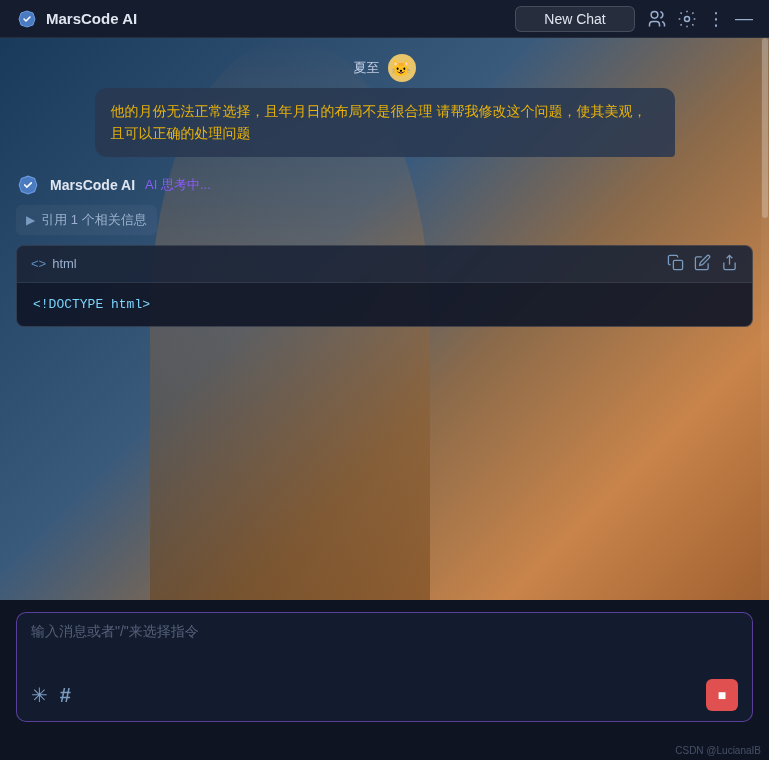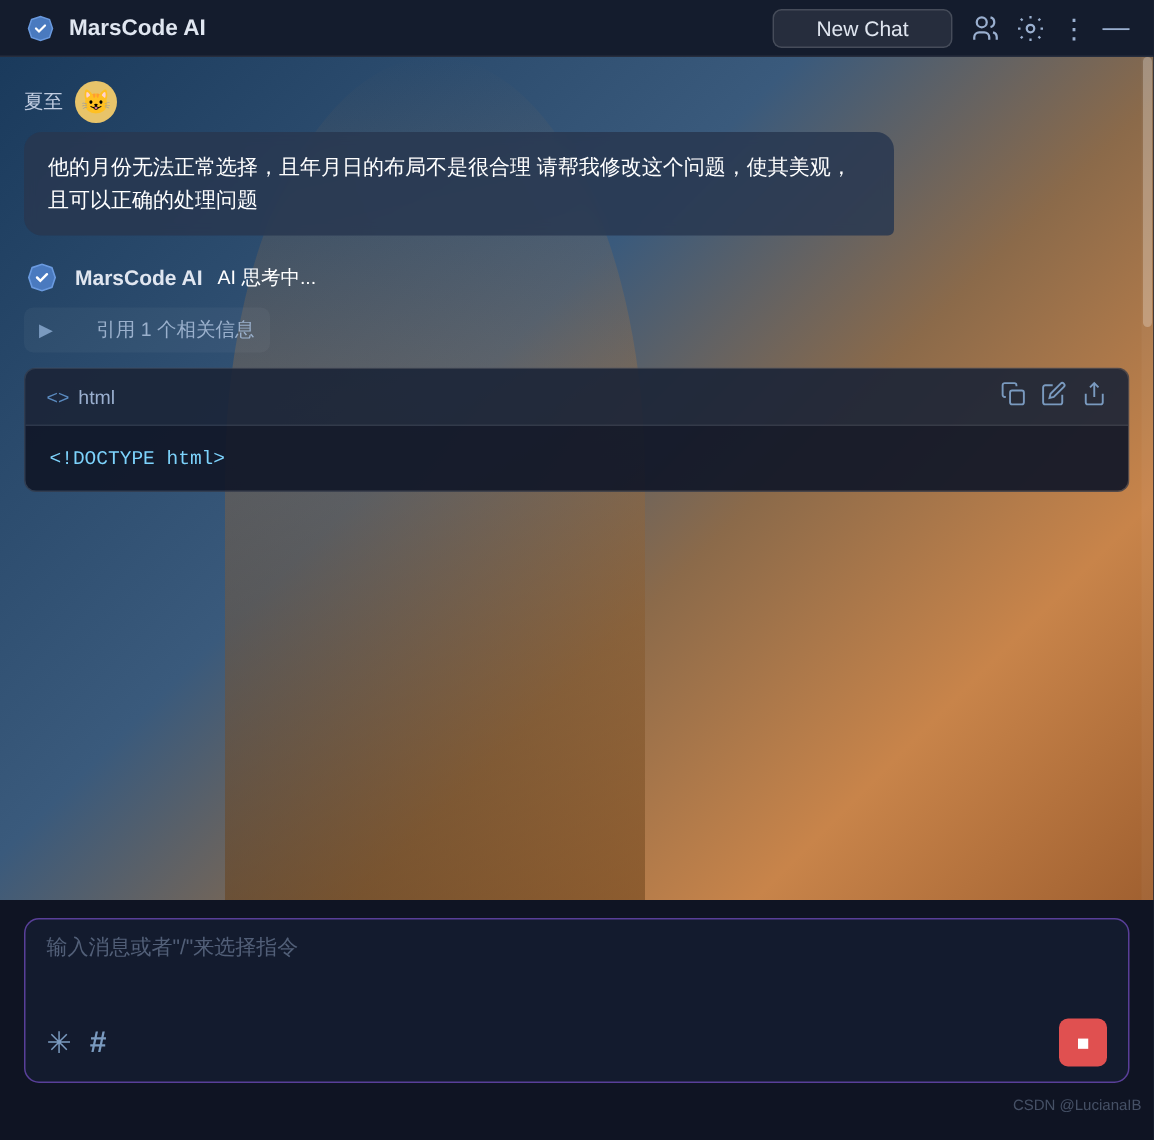--- a/index.html
+++ b/index.html
@@ -111,21 +111,21 @@
       z-index: 5;
       height: calc(760px - 38px - 160px);
       overflow-y: auto;
       padding: 16px;
     }
 
     
     .user-message-container {
       display: flex;
       flex-direction: column;
-      align-items: flex-start;
+      align-items: center;
       margin-bottom: 16px;
     }
 
     .user-name-row {
       display: flex;
       align-items: center;
       gap: 8px;
       margin-bottom: 6px;
     }
 
@@ -145,21 +145,21 @@
       font-size: 16px;
     }
 
     .user-bubble {
       background: rgba(40, 55, 80, 0.85);
       border-radius: 12px 12px 4px 12px;
       padding: 12px 16px;
       max-width: 580px;
       font-size: 14px;
       line-height: 1.6;
-      color: #ffffff;
+      color: #eab308;
       backdrop-filter: blur(4px);
     }
 
     
     .ai-message-container {
       margin-bottom: 12px;
     }
 
     .ai-header-row {
       display: flex;
@@ -177,21 +177,21 @@
     }
 
     .ai-name {
       font-size: 14px;
       font-weight: 600;
       color: #e0e6f0;
     }
 
     .ai-status {
       font-size: 13px;
-      color: #ffffff;
+      color: #8b5cf6;
     }
 
     .reference-row {
       display: flex;
       align-items: center;
       gap: 6px;
       background: rgba(255,255,255,0.04);
       border-radius: 6px;
       padding: 6px 10px;
       margin-bottom: 10px;
@@ -200,21 +200,20 @@
     }
 
     .chevron-icon {
       color: #7a9abf;
       font-size: 12px;
     }
 
     .reference-text {
       font-size: 13px;
       color: #9ab0cc;
-      margin-left: 23px;
     }
 
     .ai-response-text {
       font-size: 14px;
       line-height: 1.7;
       color: #d0dce8;
       margin-bottom: 12px;
     }
 
     
@@ -351,21 +350,21 @@
     }
 
     .send-icon {
       color: #fff;
       font-size: 14px;
     }
 
     
     .watermark {
       position: absolute;
-      bottom: 17px;
+      bottom: 4px;
       right: 8px;
       font-size: 10px;
       color: rgba(150, 170, 200, 0.4);
       z-index: 15;
     }
   </style>
 </head>
 <body>
 
 <div class="bg-image"></div>

